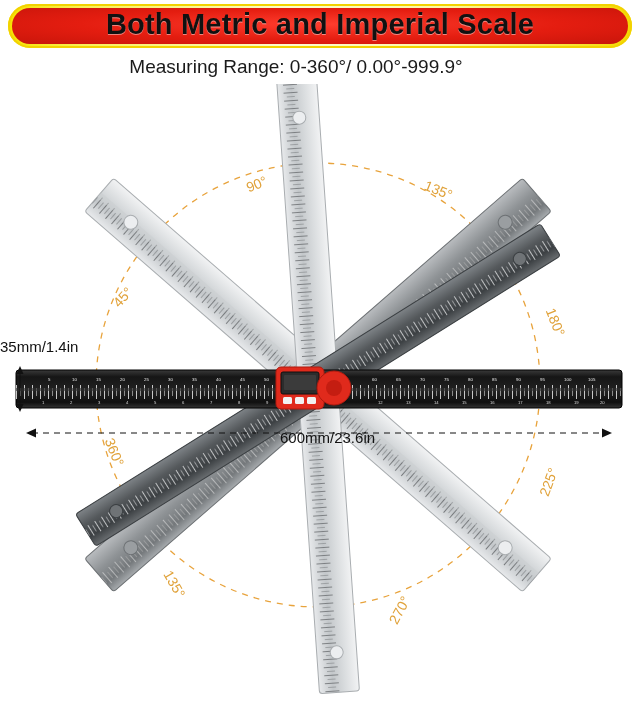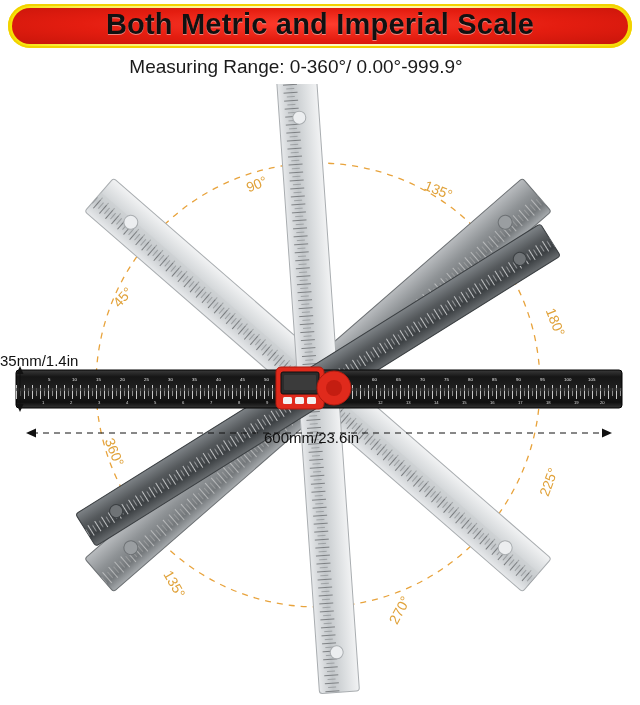--- a/index.html
+++ b/index.html
@@ -37,22 +37,22 @@
     position:absolute;top:56px;left:0;width:592px;text-align:center;
     font-size:19px;color:#1a1a1a;
   }
   
   .stage{position:absolute;left:0;top:84px;width:640px;height:621px;}
   svg{position:absolute;left:0;top:0;}
   
   .dim-label{
     position:absolute;font-size:15px;color:#111;white-space:nowrap;
   }
-  .width-label{left:0px;top:268px;}
-  .len-label{left:264px;top:345px;}
+  .width-label{left:0px;top:254px;}
+  .len-label{left:280px;top:345px;}
   .deg{
     position:absolute;font-size:14px;color:#e0a23a;font-weight:normal;white-space:nowrap;
   }
 </style>
 </head>
 <body>
 
 <div class="banner">
   <div class="banner-inner">
     <div class="banner-red"></div>

